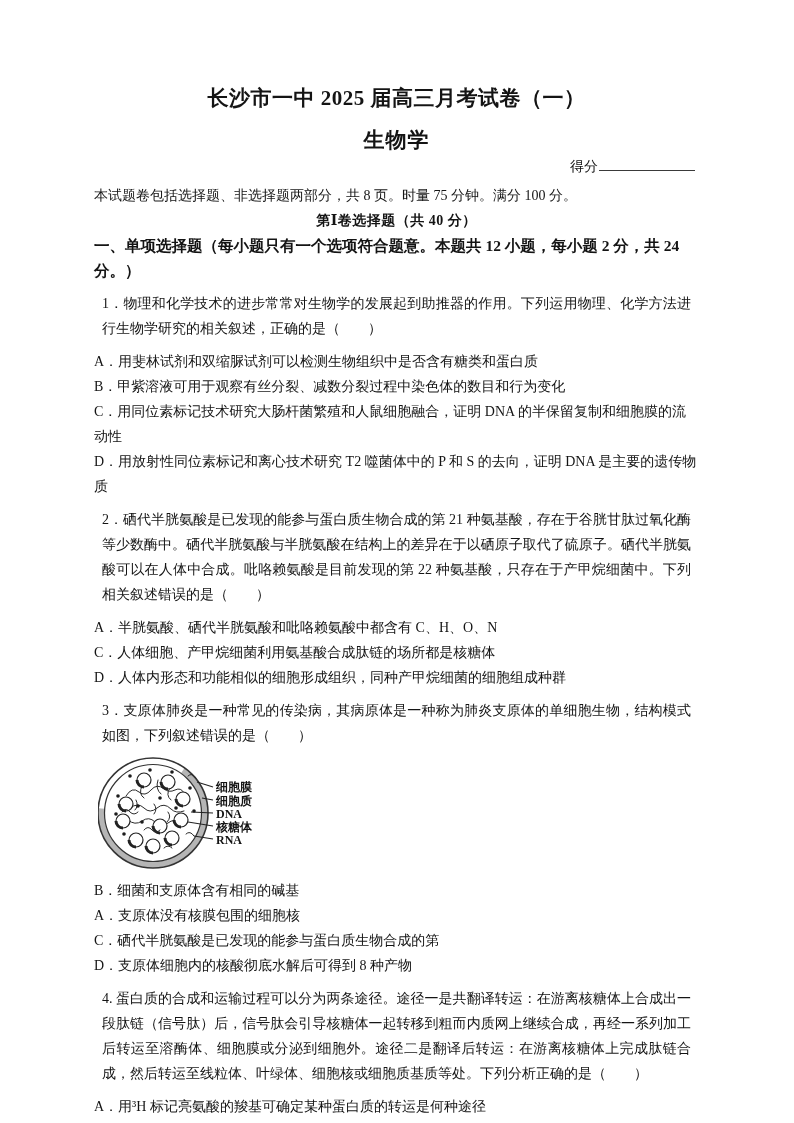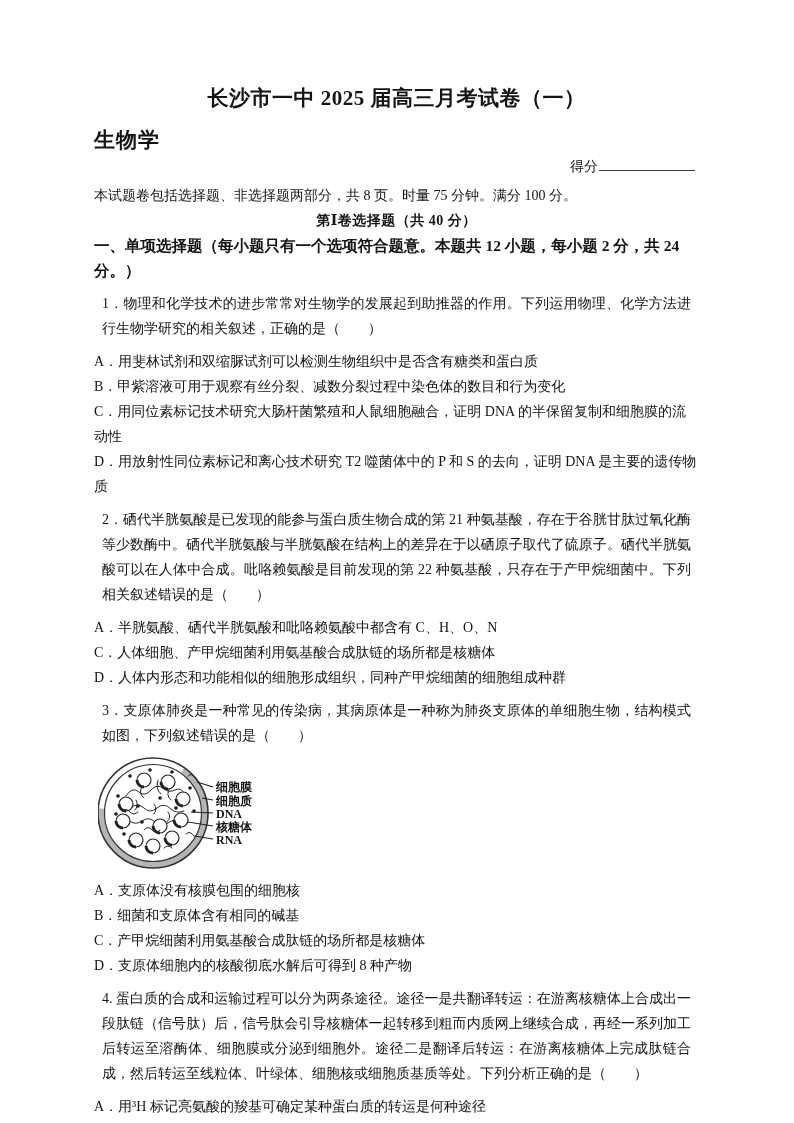--- a/index.html
+++ b/index.html
@@ -8,21 +8,21 @@
     box-sizing:border-box;width:768px;height:1123px;
     padding:84px 69px 20px 94px;
     font-family:"Liberation Serif","DejaVu Serif",serif;
     font-size:14px;line-height:25px;color:#141414;
   }
   .exam-title{
     font-size:21px;font-weight:bold;text-align:center;
     line-height:28px;margin:0 0 14px 0;letter-spacing:.5px;
   }
   .exam-subject{
-    font-size:21px;font-weight:bold;
+    font-size:21px;font-weight:bold;text-align:center;
     line-height:28px;margin:0 0 2px 0;letter-spacing:1px;
   }
   .score-row{text-align:right;line-height:20px;margin:0 4px 6px 0;}
   .score-line{
     display:inline-block;width:96px;height:14px;
     border-bottom:1.3px solid #3a3a3a;margin-left:1px;vertical-align:baseline;
   }
   .intro{margin:0;}
   .sec-heading{font-size:14px;font-weight:bold;text-align:center;margin:0;line-height:25px;letter-spacing:.5px;}
   .part-heading{font-size:15.5px;font-weight:bold;margin:0;line-height:25px;}
@@ -142,23 +142,23 @@
         <path class="dline" d="M96,80 L115,83"></path>
       </g>
 
       <text class="dlabel" x="118" y="35">细胞膜</text>
       <text class="dlabel" x="118" y="48.5">细胞质</text>
       <text class="dlabel" x="118" y="61.5">DNA</text>
       <text class="dlabel" x="118" y="74.5">核糖体</text>
       <text class="dlabel" x="118" y="87.5">RNA</text>
     </svg>
 
+    <p class="opt">B．细菌和支原体含有相同的碱基</p>
     <p class="opt">A．支原体没有核膜包围的细胞核</p>
-    <p class="opt">B．细菌和支原体含有相同的碱基</p>
-    <p class="opt">C．产甲烷细菌利用氨基酸合成肽链的场所都是核糖体</p>
+    <p class="opt">C．硒代半胱氨酸是已发现的能参与蛋白质生物合成的第</p>
     <p class="opt">D．支原体细胞内的核酸彻底水解后可得到 8 种产物</p>
   </div>
 
   <div>
     <p class="stem">4. 蛋白质的合成和运输过程可以分为两条途径。途径一是共翻译转运：在游离核糖体上合成出一段肽链（信号肽）后，信号肽会引导核糖体一起转移到粗而内质网上继续合成，再经一系列加工后转运至溶酶体、细胞膜或分泌到细胞外。途径二是翻译后转运：在游离核糖体上完成肽链合成，然后转运至线粒体、叶绿体、细胞核或细胞质基质等处。下列分析正确的是（　　）</p>
     <p class="opt">A．用³H 标记亮氨酸的羧基可确定某种蛋白质的转运是何种途径</p>
     <p class="opt">B．细胞内蛋白质的合成都起始于细胞质中的游离核糖体</p>
   </div>
 
 </div>

